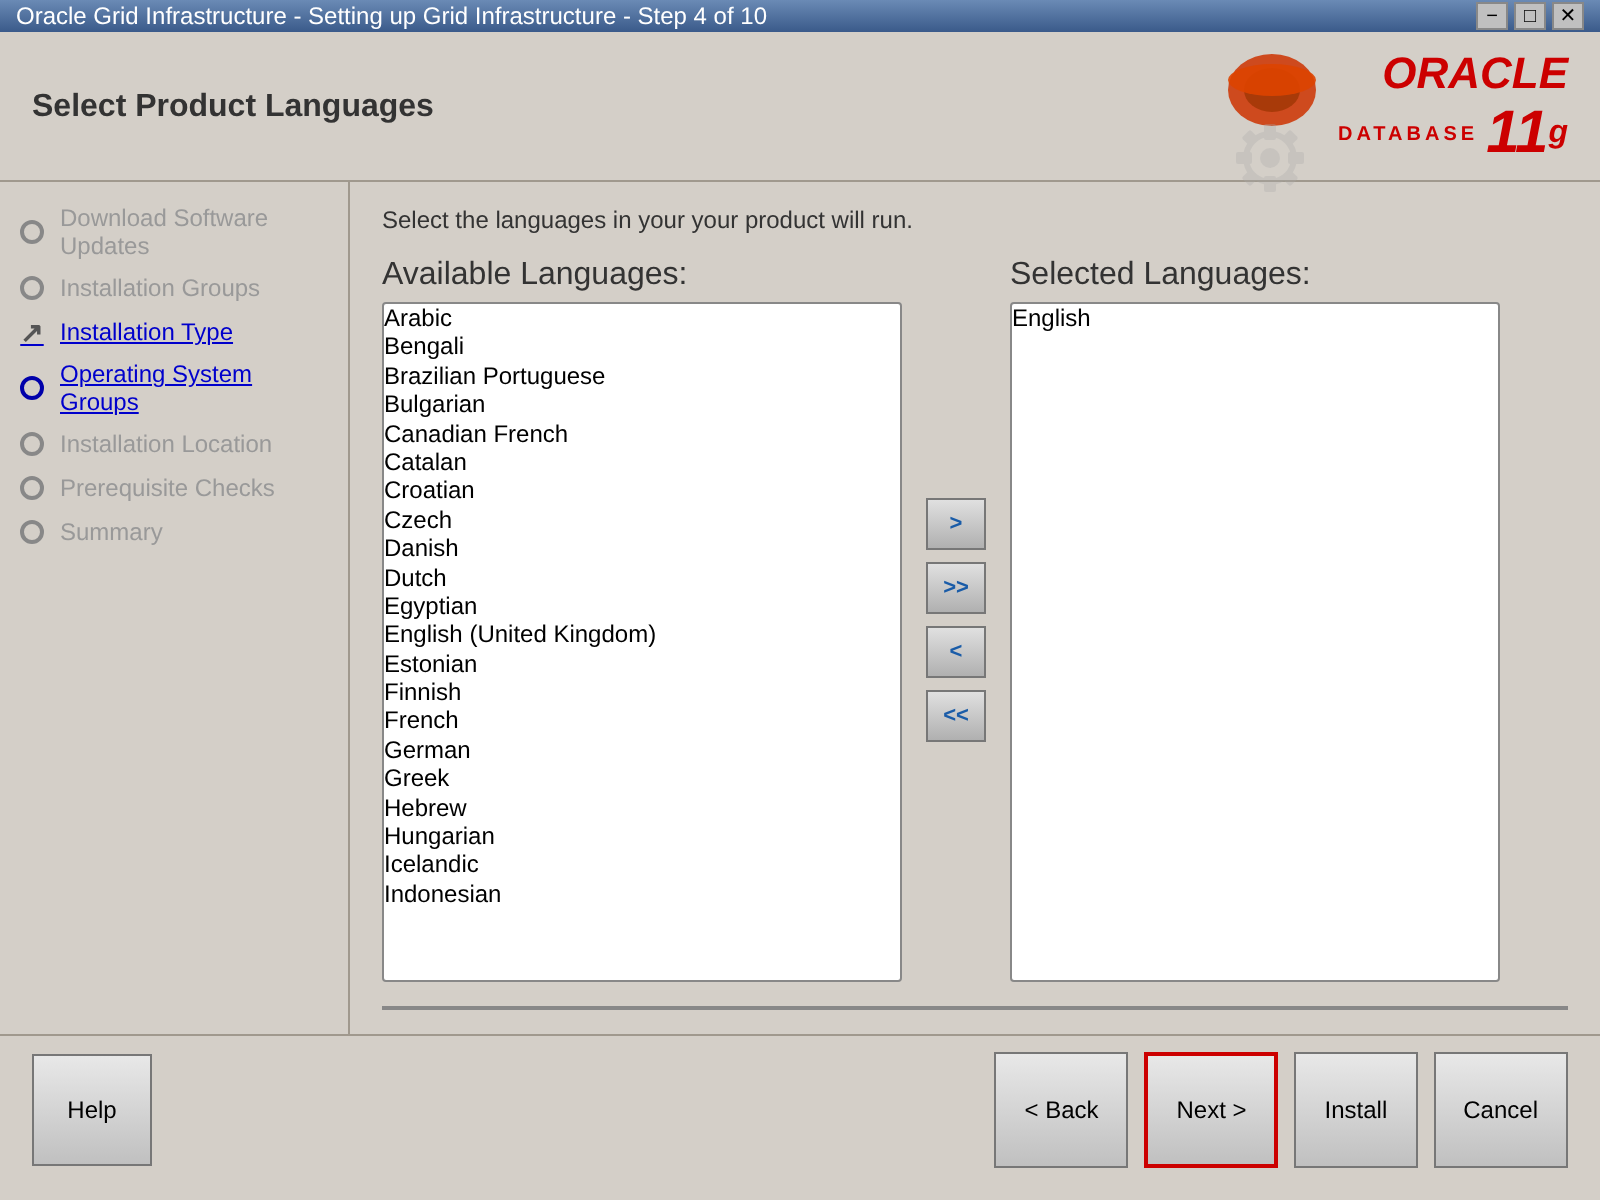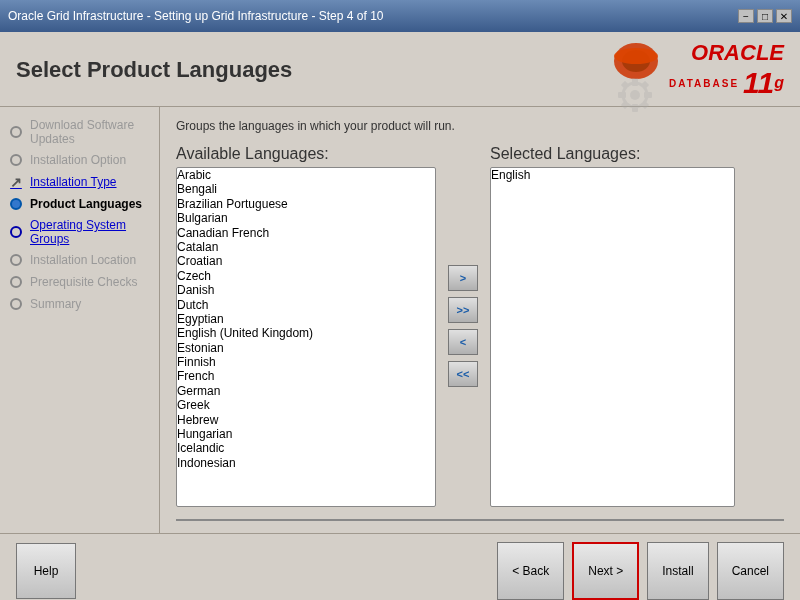--- a/index.html
+++ b/index.html
@@ -13,21 +13,21 @@
     }
     
     #title-bar {
       background: linear-gradient(to bottom, #6a8ab5, #3a5a8a);
       color: white;
       padding: 4px 8px;
       font-size: 12px;
       display: flex;
       align-items: center;
       justify-content: space-between;
-      height: 32px;
+      height: 16px;
     }
     #title-bar-controls {
       display: flex;
       gap: 3px;
     }
     .title-btn {
       width: 16px;
       height: 14px;
       background: #c0c0c0;
       border: 1px solid #888;
@@ -48,21 +48,21 @@
     
     #header {
       background: #d4cfc8;
       padding: 8px 16px 6px 16px;
       display: flex;
       align-items: center;
       justify-content: space-between;
       border-bottom: 1px solid #a0998e;
     }
     #page-title-text {
-      font-size: 22px;
+      font-size: 16px;
       font-weight: bold;
       color: #333;
     }
     .oracle-red {
       color: #cc0000;
       font-size: 18px;
       font-weight: bold;
       font-style: italic;
     }
     .oracle-database {
@@ -73,21 +73,21 @@
       display: block;
     }
     
     #content-area {
       display: flex;
       flex: 1;
       overflow: hidden;
     }
     
     #sidebar {
-      width: 160px;
+      width: 175px;
       background: #d4cfc8;
       padding: 8px 0;
       border-right: 1px solid #a0998e;
       overflow-y: auto;
     }
     .sidebar-item {
       display: flex;
       align-items: center;
       padding: 3px 8px;
       cursor: pointer;
@@ -319,34 +319,28 @@
       <div class="sidebar-item disabled">
         <div class="step-icon">
             <div class="icon-circle"></div>
           </div>
         <span>Download Software Updates</span>
       </div>
       <div class="sidebar-item disabled">
         <div class="step-icon">
             <div class="icon-circle"></div>
           </div>
-        <span>Installation Option</span>
+        <span>Installation Groups</span>
       </div>
       <div class="sidebar-item link">
         <div class="step-icon">
           <span style="color:#555; font-size:14px; font-weight:bold;">↗</span>
         </div>
         <span>Installation Type</span>
       </div>
-      <div class="sidebar-item active">
-        <div class="step-icon">
-            <div class="icon-circle-blue-fill"></div>
-          </div>
-        <span>Product Languages</span>
-      </div>
       <div class="sidebar-item link">
         <div class="step-icon">
             <div class="icon-circle-active"></div>
           </div>
         <span>Operating System Groups</span>
       </div>
       <div class="sidebar-item disabled">
         <div class="step-icon">
             <div class="icon-circle"></div>
           </div>
@@ -360,21 +354,21 @@
       </div>
       <div class="sidebar-item disabled">
         <div class="step-icon">
             <div class="icon-circle"></div>
           </div>
         <span>Summary</span>
       </div>
     </div>
 
     <div id="main-content">
-      <div id="instruction-text">Groups the languages in which your product will run.</div>
+      <div id="instruction-text">Select the languages in your your product will run.</div>
 
       <div id="language-panels">
 
         <div class="lang-panel">
           <div class="lang-panel-label">Available Languages:</div>
           <select class="lang-listbox" id="available-listbox" multiple="" size="20" style="width: 260px; height: 340px; font-size: 12px; border: 1px solid rgb(136, 136, 136);">
           <option value="Arabic">Arabic</option>
               <option value="Bengali">Bengali</option>
               <option value="Brazilian Portuguese">Brazilian Portuguese</option>
               <option value="Bulgarian">Bulgarian</option>

